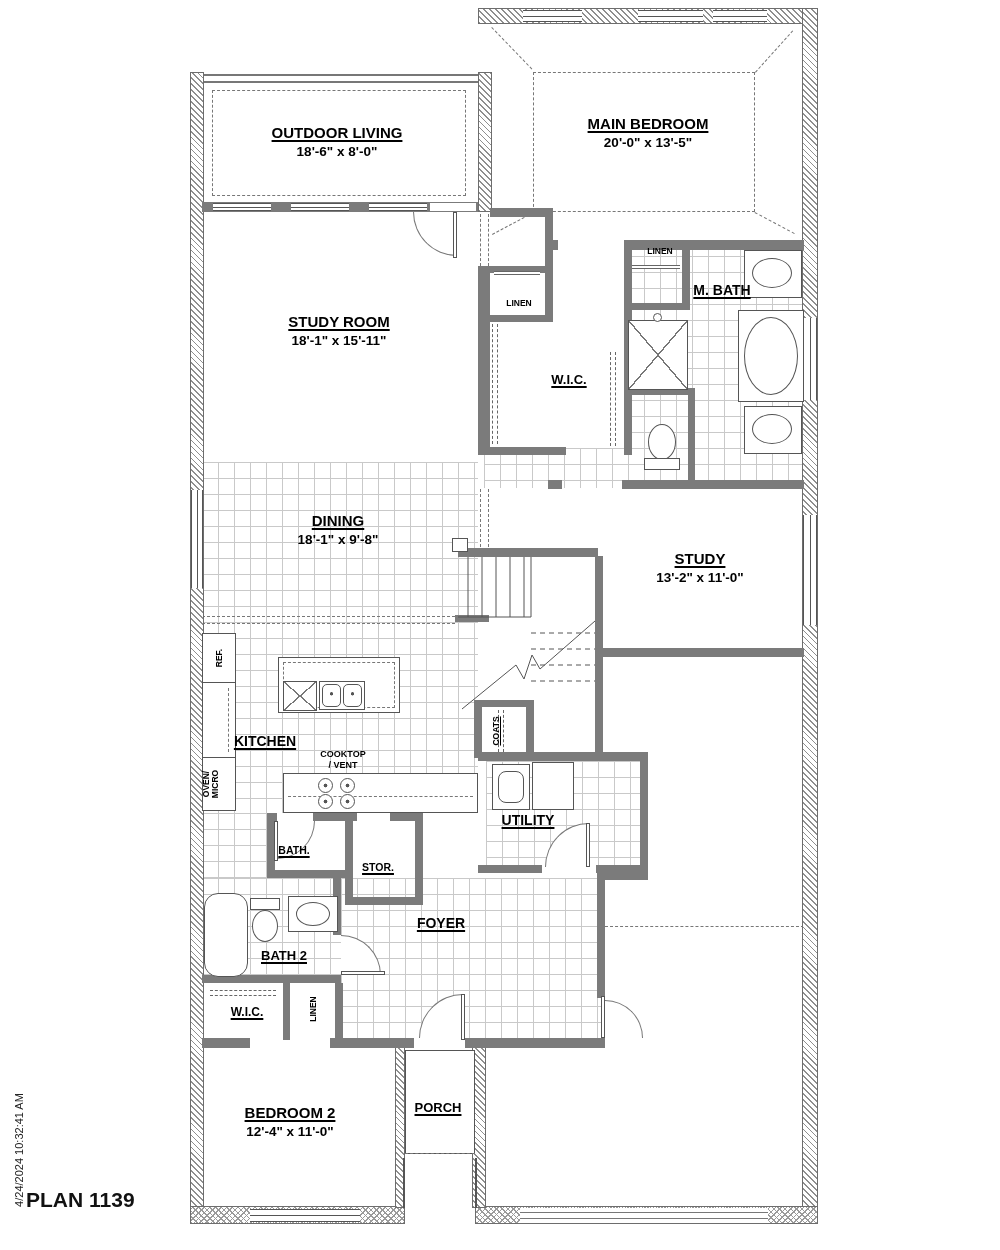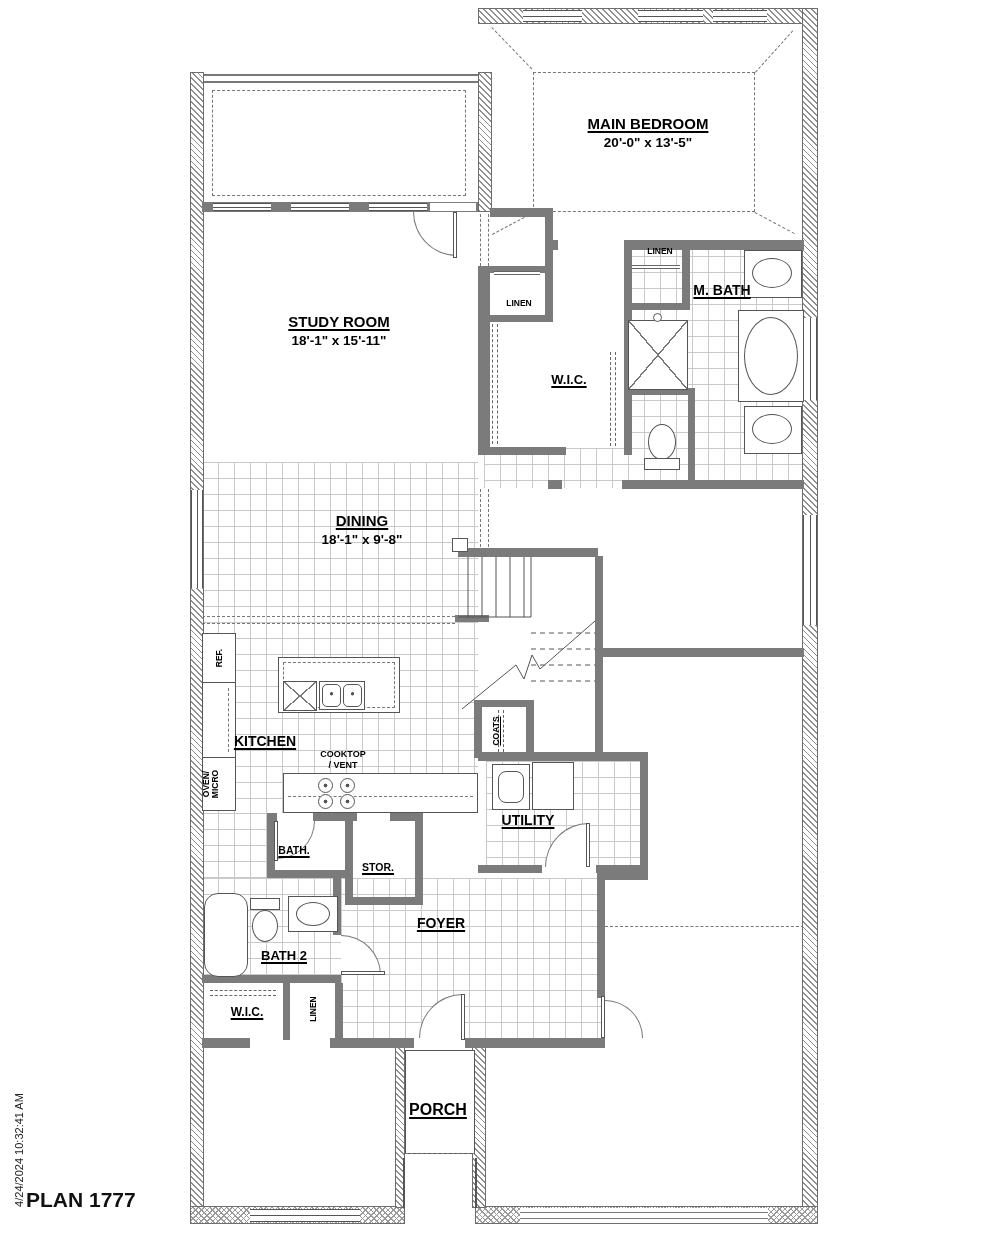--- a/index.html
+++ b/index.html
@@ -247,43 +247,51 @@
   <div class="fx" style="left:250px;top:898px;width:30px;height:12px;"></div>
   <div class="fx oval" style="left:252px;top:910px;width:26px;height:32px;"></div>
   <div class="fx" style="left:288px;top:896px;width:50px;height:36px;"></div>
   <div class="fx oval" style="left:296px;top:902px;width:34px;height:24px;"></div>
 
   <div class="abs" style="left:405px;top:1050px;width:70px;height:104px;border:1px solid #555;background:#fff;"></div>
   <div class="dlh" style="left:405px;top:1153px;width:70px;"></div>
   <div class="sl" style="left:403px;top:1158px;width:2px;height:50px;"></div>
   <div class="sl" style="left:475px;top:1158px;width:2px;height:50px;"></div>
 
+  <div class="lbl u" style="left:217px;top:124px;width:240px;font-size:15px;">
+    <span class="nm">OUTDOOR LIVING</span>
+      <span class="dm">18'-6" x 8'-0"</span>
+  </div>
   <div class="lbl u" style="left:528px;top:115px;width:240px;font-size:15px;">
     <span class="nm">MAIN BEDROOM</span>
       <span class="dm">20'-0" x 13'-5"</span>
   </div>
   <div class="lbl u" style="left:219px;top:313px;width:240px;font-size:15px;">
     <span class="nm">STUDY ROOM</span>
       <span class="dm">18'-1" x 15'-11"</span>
   </div>
   <div class="lbl u" style="left:672px;top:282px;width:100px;font-size:14px;">
     <span class="nm">M. BATH</span>
   </div>
   <div class="lbl u" style="left:519px;top:372px;width:100px;font-size:13px;">
     <span class="nm">W.I.C.</span>
   </div>
   <div class="lbl" style="left:491px;top:298px;width:56px;font-size:8.5px;">
     <span class="nm">LINEN</span>
   </div>
   <div class="lbl" style="left:632px;top:246px;width:56px;font-size:8.5px;">
     <span class="nm">LINEN</span>
   </div>
-  <div class="lbl u" style="left:218px;top:512px;width:240px;font-size:15px;margin-left:24px;">
+  <div class="lbl u" style="left:218px;top:512px;width:240px;font-size:15px;">
     <span class="nm">DINING</span>
       <span class="dm">18'-1" x 9'-8"</span>
+  </div>
+  <div class="lbl u" style="left:600px;top:550px;width:200px;font-size:15px;">
+    <span class="nm">STUDY</span>
+      <span class="dm">13'-2" x 11'-0"</span>
   </div>
   <div class="lbl u" style="left:215px;top:733px;width:100px;font-size:14px;">
     <span class="nm">KITCHEN</span>
   </div>
   <div class="lbl" style="left:303px;top:749px;width:80px;font-size:9px;">
     <span class="nm">COOKTOP</span>
       <span class="nm">/ VENT</span>
   </div>
   <div class="lbl u" style="left:482px;top:812px;width:92px;font-size:14px;">
     <span class="nm">UTILITY</span>
@@ -296,33 +304,37 @@
   </div>
   <div class="lbl u" style="left:397px;top:915px;width:88px;font-size:14px;">
     <span class="nm">FOYER</span>
   </div>
   <div class="lbl u" style="left:234px;top:948px;width:100px;font-size:13px;">
     <span class="nm">BATH 2</span>
   </div>
   <div class="lbl u" style="left:206px;top:1005px;width:82px;font-size:12px;">
     <span class="nm">W.I.C.</span>
   </div>
-  <div class="lbl u" style="left:398px;top:1100px;width:80px;font-size:16px;">
+  <div class="lbl u" style="left:190px;top:1104px;width:200px;font-size:15px;">
+    <span class="nm">BEDROOM 2</span>
+      <span class="dm">12'-4" x 11'-0"</span>
+  </div>
+  <div class="lbl u" style="left:398px;top:1100px;width:80px;font-size:13px;">
     <span class="nm">PORCH</span>
   </div>
 
   <div class="vl" style="left:200px;top:653px;width:40px;height:10px;font-size:8.5px;">
     <span>REF.</span>
   </div>
   <div class="vl" style="left:190px;top:773px;width:46px;height:22px;font-size:8.5px;">
     <span style="display:block;">OVEN/</span>
       <span style="display:block;">MICRO</span>
   </div>
   <div class="vl u" style="left:474px;top:726px;width:46px;height:10px;font-size:8.5px;">
     <span>COATS</span>
   </div>
   <div class="vl" style="left:291px;top:1004px;width:46px;height:10px;font-size:8.5px;">
     <span>LINEN</span>
   </div>
 
-  <div id="plan-title">PLAN 1777</div>
+  <div id="plan-title">PLAN 1139</div>
   <div id="timestamp">4/24/2024 10:32:41 AM</div>
 </div>
 
 </body></html>

